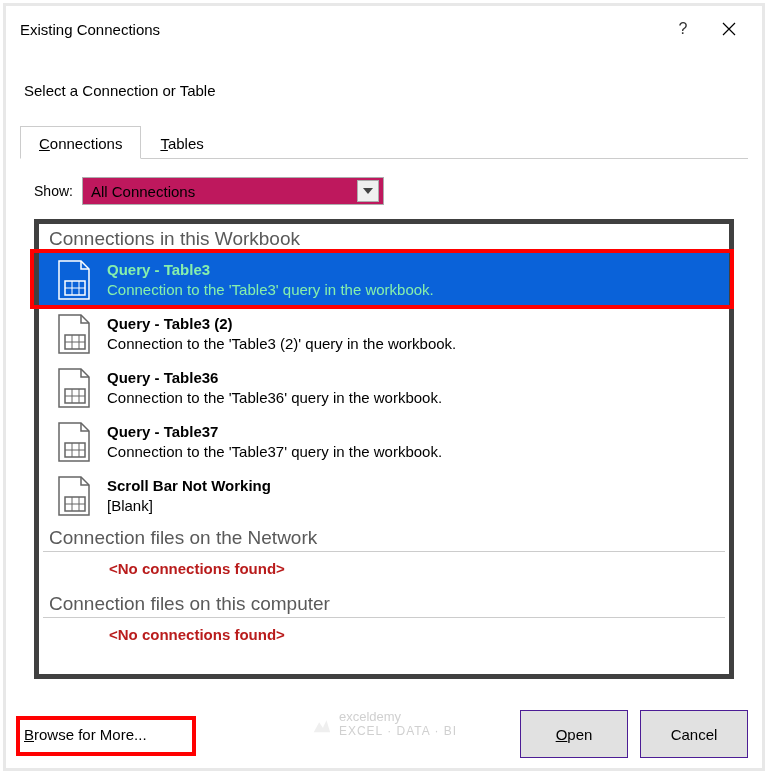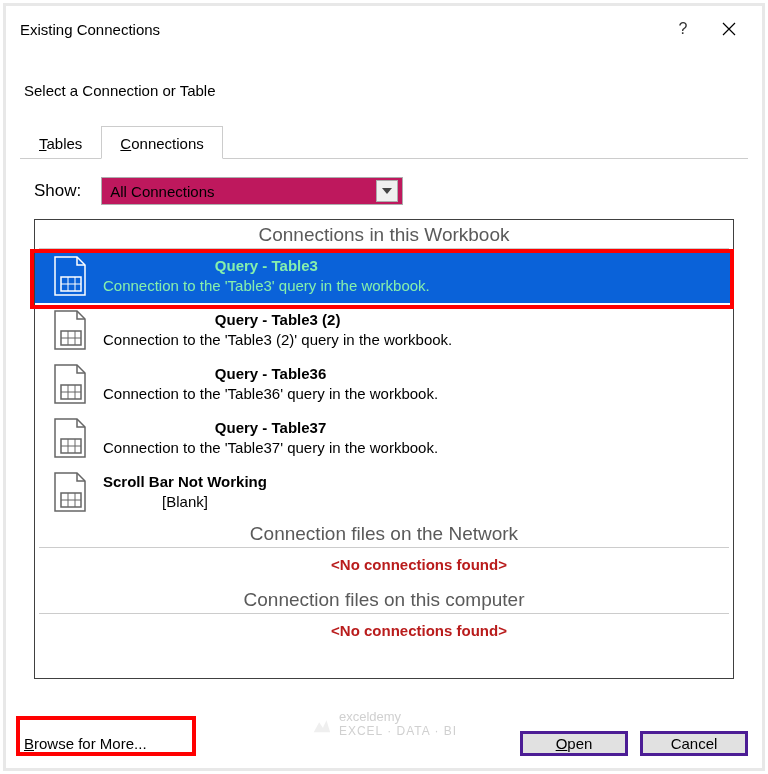--- a/index.html
+++ b/index.html
@@ -8,38 +8,38 @@
     .titlebar { display: flex; align-items: center; padding: 8px 10px 8px 14px; }
     .titlebar-title { font-size: 15px; flex: 1; }
     .titlebar-btn { width: 46px; height: 30px; display: flex; align-items: center; justify-content: center; font-size: 16px; color: #333; cursor: pointer; }
     .body { padding: 10px 14px 0 14px; }
     .subtitle { font-size: 15px; margin: 20px 0 26px 4px; }
     .tabs { display: flex; border-bottom: 1px solid #ccc; margin-bottom: 18px; }
     .tab { padding: 8px 18px 6px 18px; font-size: 15px; cursor: pointer; border: 1px solid transparent; position: relative; top: 1px; }
     .tab.active { border: 1px solid #ccc; border-bottom: 1px solid #fff; background: #fff; }
     .tab .ul { text-decoration: underline; }
     .show-row { display: flex; align-items: center; margin: 0 0 14px 14px; }
-    .show-label { font-size: 17px; margin-right: 20px; }
+    .show-label { font-size: 14px; margin-right: 9px; }
     .dropdown { border: 1px solid #adadad; width: 302px; height: 28px; display: flex; align-items: center; padding: 0 4px 0 8px; font-size: 15px; background: #be185d; cursor: pointer; }
     .dropdown-text { flex: 1; }
     .dd-btn { width: 22px; height: 22px; border: 1px solid #adadad; display: flex; align-items: center; justify-content: center; font-size: 10px; background: #f0f0f0; }
-    .listbox { border: 1px solid #404040; margin: 0 14px 0 14px; height: 460px; overflow: hidden; text-align: center; }
+    .listbox { border: 5px solid #404040; margin: 0 14px 0 14px; height: 460px; overflow: hidden; }
     .section-header { font-size: 19px; color: #5a5a5a; padding: 4px 6px 2px 6px; border-bottom: 1px solid #ccc; margin: 0 4px; }
     .conn-item { display: flex; align-items: flex-start; padding: 6px 8px 6px 16px; cursor: pointer; }
     .conn-item.selected { background: #0a62d9; color: #86efac; }
     .item-icon { width: 38px; height: 42px; margin-right: 14px; flex-shrink: 0; }
     .item-text { padding-top: 0; }
     .item-title { font-weight: 600; font-size: 15px; line-height: 1.4; }
     .item-desc { font-size: 15px; line-height: 1.3; }
     .no-conn { font-weight: 700; color: #b91c1c; padding: 8px 0 12px 70px; font-size: 15px; }
     .footer { position: absolute; bottom: 10px; left: 14px; right: 14px; display: flex; align-items: center; }
     .browse-link { color: #000; text-decoration: none; font-size: 15px; padding: 6px 4px; cursor: pointer; }
     .browse-link .ul { text-decoration: underline; }
     .footer-spacer { flex: 1; }
-    .btn { width: 108px; height: 25px; border: 3px solid #4c1d95; background: #e1e1e1; font-size: 15px; cursor: pointer; margin-left: 12px; font-family: inherit; }
+    .btn { width: 108px; height: 48px; border: 1px solid #4c1d95; background: #e1e1e1; font-size: 15px; cursor: pointer; margin-left: 12px; font-family: inherit; }
     .btn .ul { text-decoration: underline; }
     .hl-red { position: absolute; border: 4px solid #ff0000; pointer-events: none; }
     .hl1 { top: 249px; left: 30px; width: 704px; height: 60px; }
     .hl2 { top: 716px; left: 16px; width: 180px; height: 40px; }
     .watermark { position: absolute; bottom: 30px; left: 50%; transform: translateX(-50%); color: #d0d0d0; font-size: 13px; display: flex; align-items: center; gap: 6px; pointer-events: none; }
     .watermark-icon { width: 22px; height: 22px; opacity: 0.3; }
     .watermark-sub { font-size: 12px; letter-spacing: 1px; display: block; }
   </style>
 </head>
 <body>
@@ -53,22 +53,22 @@
       <svg width="14" height="14" viewBox="0 0 14 14">
           <path d="M1 1 L13 13 M13 1 L1 13" stroke="#000" stroke-width="1.2" fill="none"></path>
         </svg>
     </div>
   </div>
 
   <div class="body">
     <div class="subtitle">Select a Connection or Table</div>
 
     <div class="tabs">
+      <div class="tab active"><span class="ul">C</span><span>onnections</span></div>
       <div class="tab"><span class="ul">T</span><span>ables</span></div>
-      <div class="tab active"><span class="ul">C</span><span>onnections</span></div>
     </div>
 
     <div class="show-row">
       <div class="show-label"><span class="ul">S</span><span>how:</span></div>
       <div class="dropdown">
         <span class="dropdown-text">All Connections</span>
         <span class="dd-btn">
           <svg width="10" height="6" viewBox="0 0 10 6">
               <path d="M0 0 L5 6 L10 0 Z" fill="#444"></path>
             </svg>

